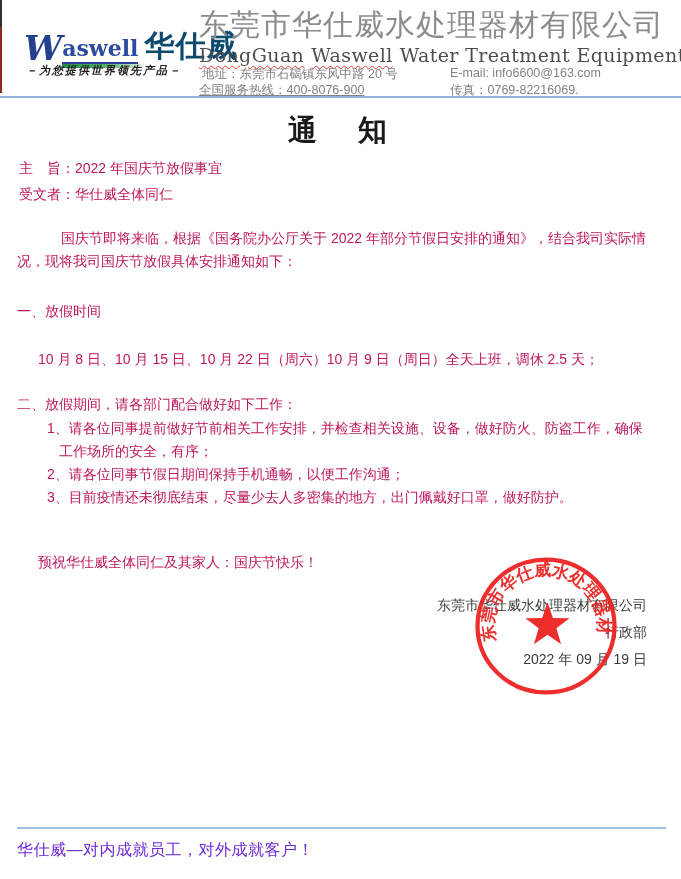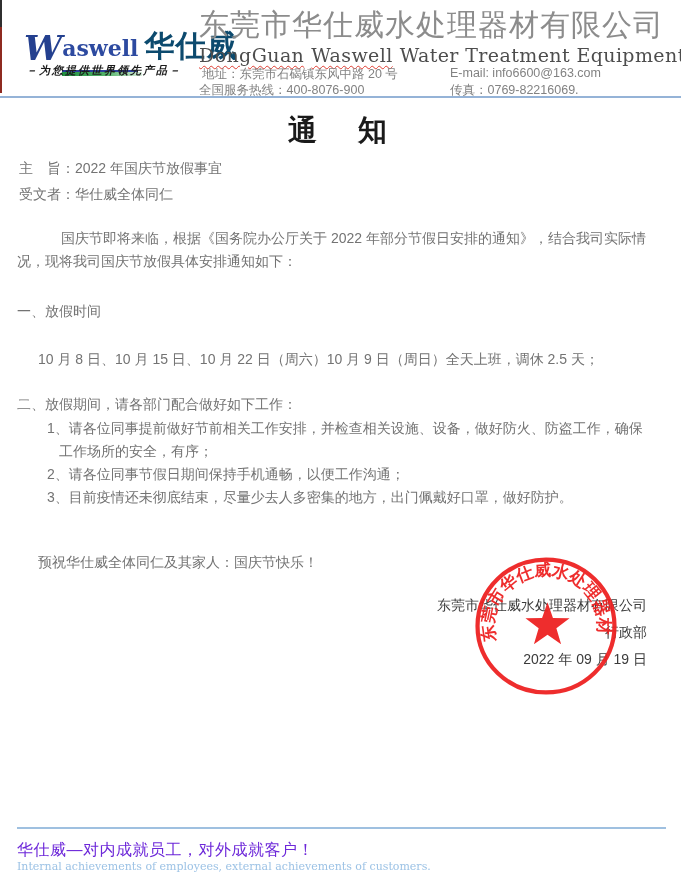--- a/index.html
+++ b/index.html
@@ -8,44 +8,44 @@
     font-family:"Liberation Sans",sans-serif;color:#3b3b3b;
   }
   .abs{position:absolute;white-space:nowrap;}
   
   #left-edge-top{left:0;top:0;width:2px;height:27px;background:#2f2f2f;}
   #left-edge-red{left:0;top:27px;width:2px;height:66px;background:#8e2a20;}
   #logo{left:24px;top:26px;height:38px;}
   .logo-w{font-family:"DejaVu Serif",serif;font-weight:bold;font-style:italic;
           font-size:34px;color:#24408f;line-height:34px;vertical-align:-4px;}
   .logo-rest{position:relative;font-family:"DejaVu Serif",serif;font-weight:bold;
-          font-size:22px;color:#2d4aa0;border-bottom:2px solid #2b3e9a;padding-bottom:9px;}
+          font-size:22px;color:#2d4aa0;border-bottom:2px solid #2b3e9a;padding-bottom:1px;}
   .logo-green{position:absolute;left:0;right:-4px;bottom:-6px;height:4px;
           background:linear-gradient(90deg,#1f8f3f 0%,#52b268 55%,#d9efdd 100%);}
   .logo-cn{font-weight:900;font-size:30px;color:#0c4a6e;letter-spacing:1px;margin-left:6px;}
   #logo-tagline{left:13px;top:63px;width:182px;text-align:center;
           font-family:Liberation Sans, sans-serif;font-style:italic;font-weight:bold;
           font-size:11px;letter-spacing:2px;color:#1c1c1c;}
   #company-cn{left:199px;top:5px;width:470px;font-family:"DejaVu Serif",serif;
           font-size:30px;color:#8c8c8c;letter-spacing:1px;}
   #company-en{left:199px;top:44px;font-family:"DejaVu Serif",serif;
           font-size:19px;color:#4d4d4d;letter-spacing:0.4px;}
   .misspelled{text-decoration:underline;text-decoration-style:wavy;
           text-decoration-color:#e03c31;text-decoration-thickness:1px;text-underline-offset:3px;}
   .en-word{margin-right:7px;}
   .contact{font-size:12.5px;color:#828282;}
   #contact-address{left:202px;top:66px;}
   #contact-email{left:450px;top:66px;}
-  #contact-hotline{left:199px;top:82px;}
+  #contact-hotline{left:199px;top:82px;text-decoration:underline;}
   #contact-fax{left:450px;top:82px;}
   #header-divider{left:0;top:96px;width:681px;height:2px;background:#95b3d7;}
   
   #notice-title{left:0;top:111px;width:681px;text-align:center;font-size:29px;
           font-weight:bold;color:#1a1a1a;letter-spacing:6px;}
-  .body-line{font-size:14px;color:#737373;}
+  .body-line{font-size:14px;color:#be185d;}
   #subject-line{left:19px;top:160px;}
   #recipient-line{left:19px;top:186px;}
   #intro-line1{left:61px;top:230px;}
   #intro-line2{left:17px;top:253px;}
   #s1-heading{left:17px;top:303px;}
   #s1-line1{left:38px;top:328px;}
   #s1-line2{left:38px;top:351px;}
   #s2-heading{left:17px;top:396px;}
   #s2-item1-line1{left:47px;top:420px;}
   #s2-item1-line2{left:59px;top:443px;}
@@ -116,15 +116,14 @@
     <ellipse cx="71.5" cy="69.5" rx="68" ry="66" fill="none" stroke="#ee2020" stroke-width="4.2"></ellipse>
     <polygon fill="#ee2020" points="73,46 67.6,61.6 51.1,61.9 64.2,71.8 59.5,87.6 73,78.2 86.5,87.6 81.8,71.8 94.9,61.9 78.4,61.6"></polygon>
     <path id="seal-arc" d="M 21.8 84.1 A 52 50 0 1 1 121.2 84.1" fill="none"></path>
     <text font-size="16.5" font-weight="bold" fill="#ee2020" font-family="Liberation Sans, sans-serif">
       <textPath xlink:href="#seal-arc" href="#seal-arc" startOffset="0" textLength="250" lengthAdjust="spacingAndGlyphs">东莞市华仕威水处理器材有限公司</textPath>
     </text>
   </svg>
 
   <div class="abs" id="footer-divider"></div>
   <div class="abs" id="footer-slogan-cn">华仕威—对内成就员工，对外成就客户！</div>
-  <div class="abs" id="footer-slogan-en">Internal achievements of employees, external achievements of customers.</div>
 
 </div>
 
 </body></html>

